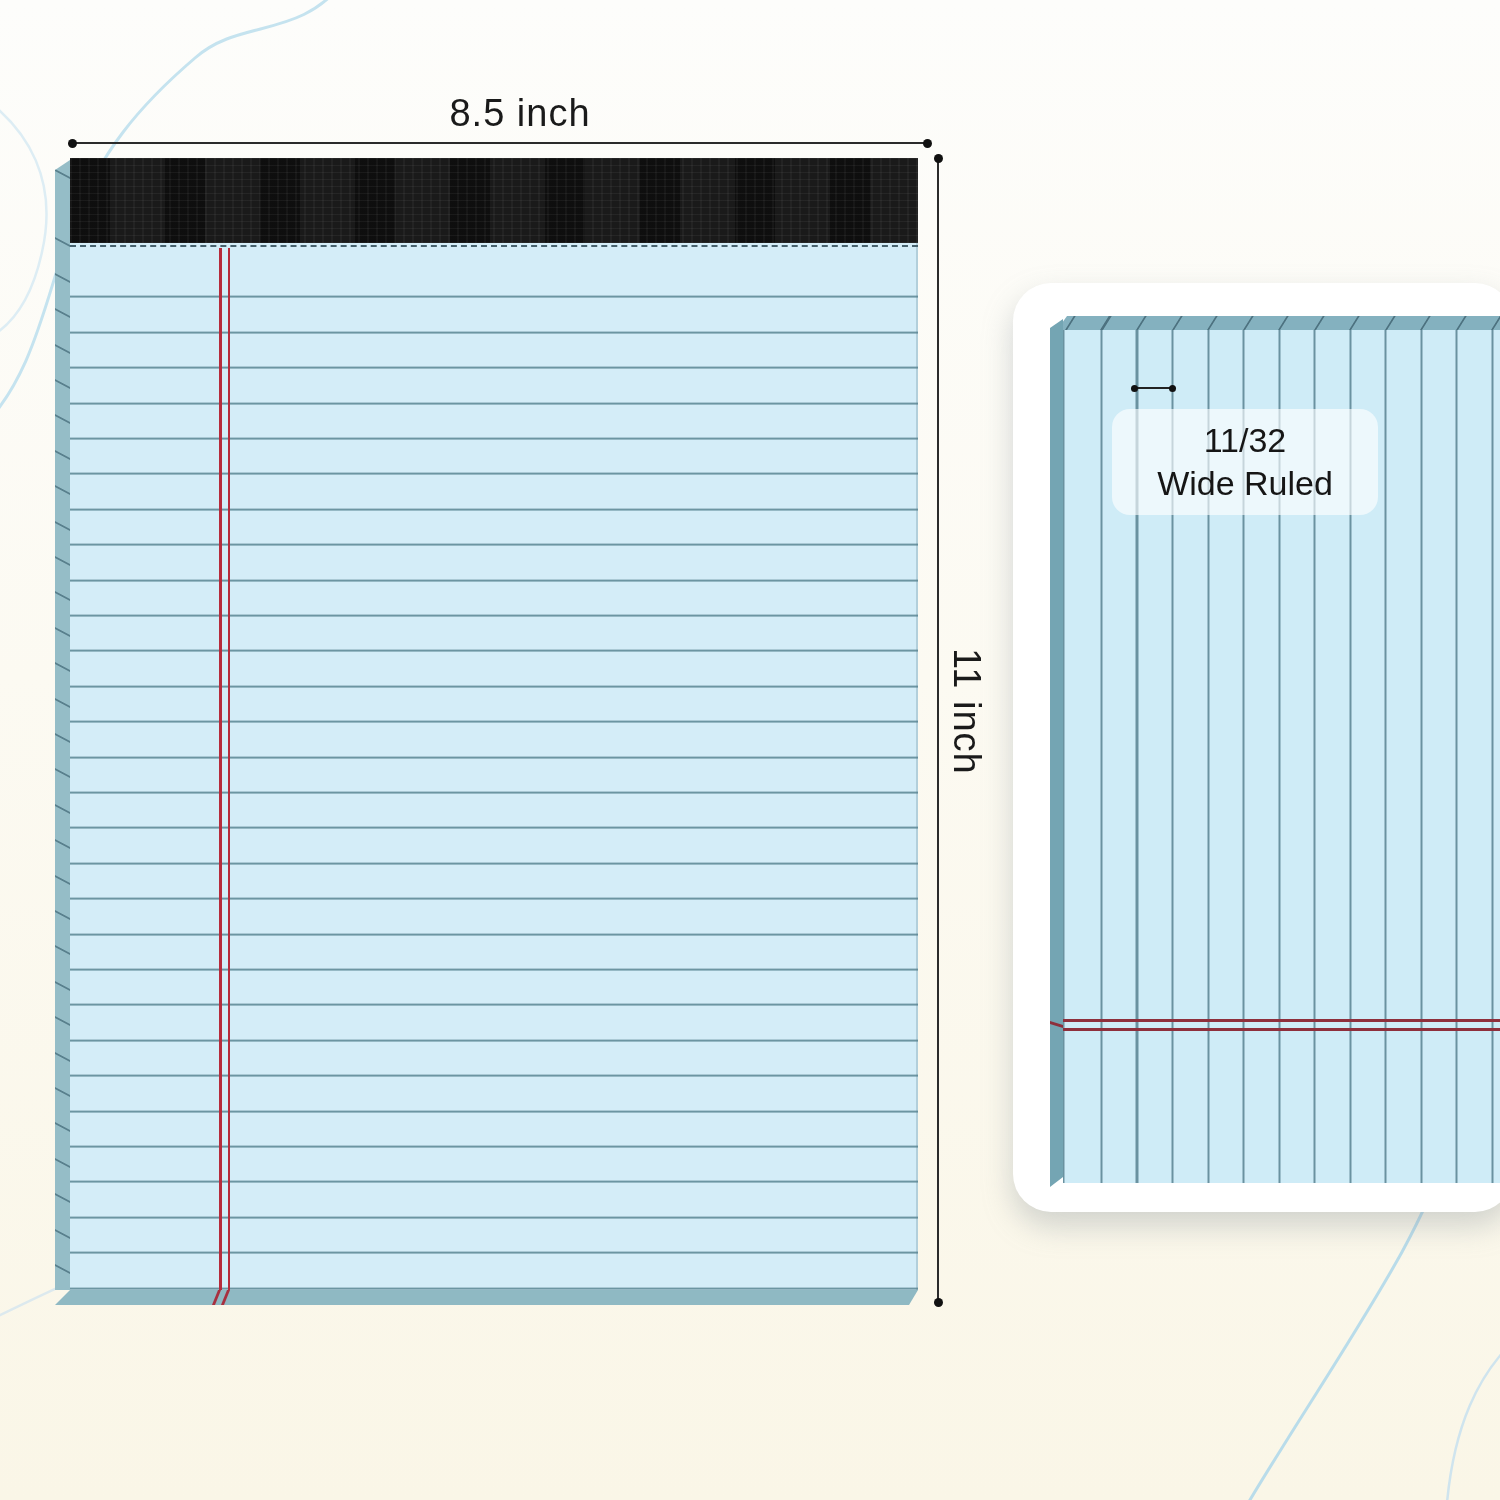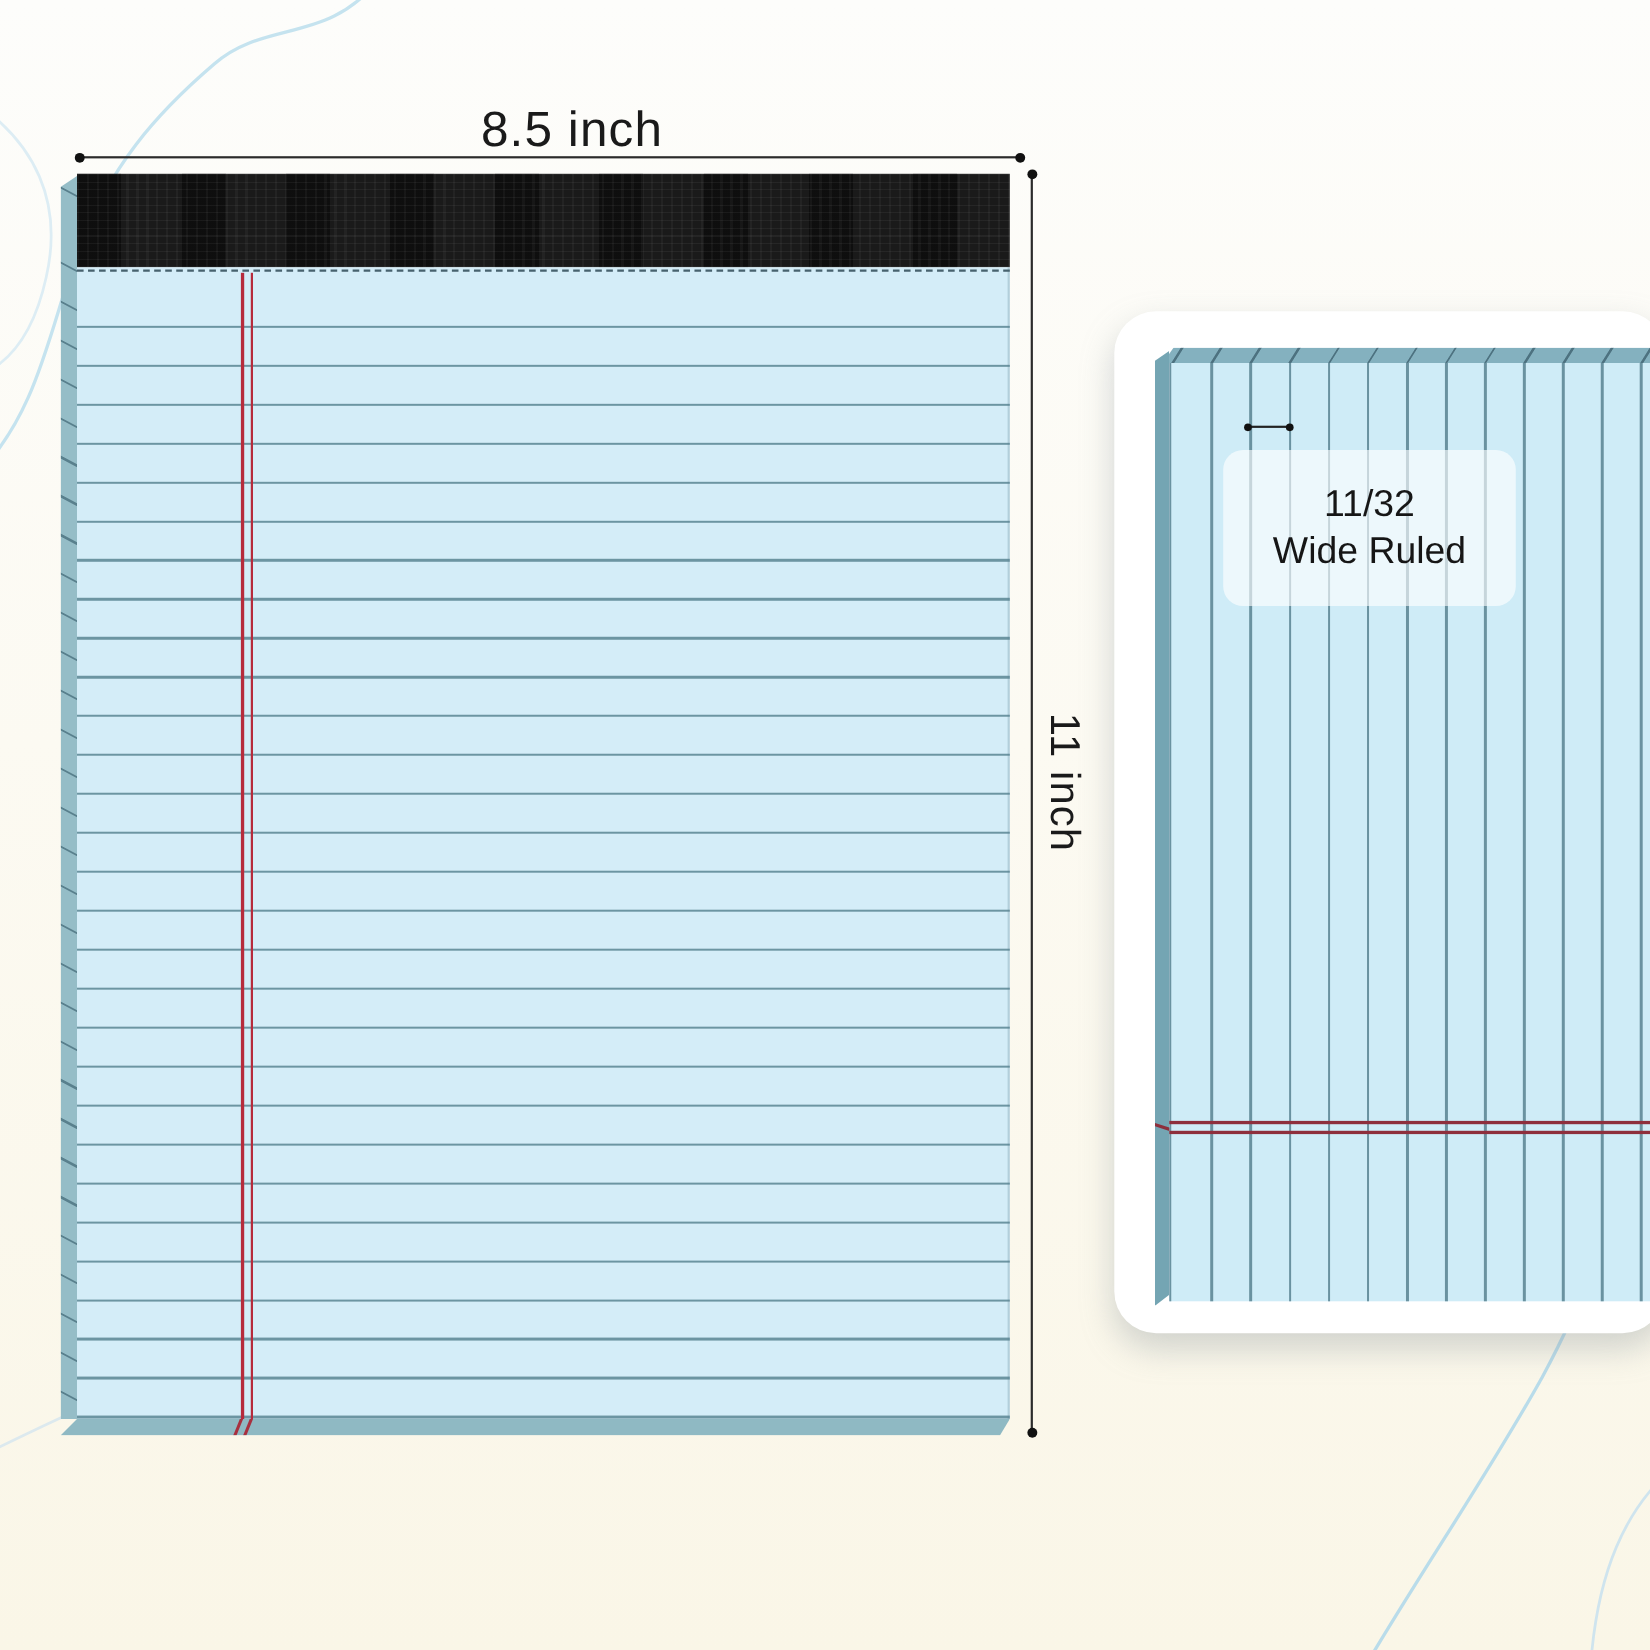--- a/index.html
+++ b/index.html
@@ -11,21 +11,21 @@
   .abs{position:absolute;}
 
   
   #bg-curves{left:0;top:0;width:1500px;height:1500px;z-index:1;}
 
   
   .dim{z-index:6;}
   .dim-line-h{left:72px;top:142px;width:856px;height:2px;background:#2b2b2b;}
   .dim-line-v{left:937px;top:158px;width:2px;height:1145px;background:#2b2b2b;}
   .dim-dot{width:9px;height:9px;border-radius:50%;background:#111;}
-  .dim-label-w{left:320px;top:92px;width:400px;text-align:center;font-size:45px;letter-spacing:1px;}
+  .dim-label-w{left:320px;top:92px;width:400px;text-align:center;font-size:38px;letter-spacing:1px;}
   .dim-label-h{left:945px;top:648px;font-size:38px;letter-spacing:1px;writing-mode:vertical-rl;}
 
   
   .pad-main{left:55px;top:158px;width:863px;height:1147px;z-index:4;}
   .pad-spine{left:0;top:2px;width:15px;height:1130px;background:#95bdc7;
     clip-path:polygon(0 10px,100% 0,100% 100%,0 100%);}
   .pad-spine::after{content:"";position:absolute;left:0;top:0;right:0;bottom:0;
     background:repeating-linear-gradient(to bottom,transparent 0 33.4px,#59808d 33.4px 35.4px);
     background-position:0 52px;transform:skewY(28deg);transform-origin:right center;}
   .pad-binding{left:15px;top:0;width:848px;height:85px;background:#1a1a1a;
@@ -61,21 +61,21 @@
   .rpad-paper{left:50px;top:47px;width:464px;height:853px;background:#cfecf7;
     background-image:repeating-linear-gradient(to right,transparent 0 33px,#6a92a0 33px 35.5px);
     background-position:4.5px 0;}
   .r-redline{left:50px;width:464px;height:2.5px;background:#8e2f3c;}
   .r-redline.a{top:736px;}
   .r-redline.b{top:745px;}
   .ruling-marker{left:122px;top:104px;width:37px;height:2px;background:#222;}
   .ruling-marker .dim-dot{width:7px;height:7px;top:-2.5px;}
   .ruling-marker .dim-dot.left{left:-4px;}
   .ruling-marker .dim-dot.right{right:-4px;}
-  .ruling-label{left:99px;top:126px;width:266px;height:142px;background:rgba(255,255,255,.62);
+  .ruling-label{left:99px;top:126px;width:266px;height:106px;background:rgba(255,255,255,.62);
     border-radius:18px;display:flex;flex-direction:column;align-items:center;justify-content:center;
     font-size:34px;line-height:43px;color:#161616;}
 </style>
 </head>
 <body>
 
 <svg id="bg-curves" class="abs" width="1500" height="1500" viewBox="0 0 1500 1500" fill="none">
   <path d="M 345,-20 C 300,40 240,18 195,58 C 140,105 100,152 72,225 C 45,298 35,375 -20,430" stroke="#c5e3ef" stroke-width="3"></path>
   <path d="M -20,95 C 30,130 58,182 42,252 C 30,307 5,332 -20,342" stroke="#ddedf4" stroke-width="2.5"></path>
   <path d="M -20,1325 C 55,1288 115,1260 185,1236" stroke="#dce9ee" stroke-width="2.5"></path>

